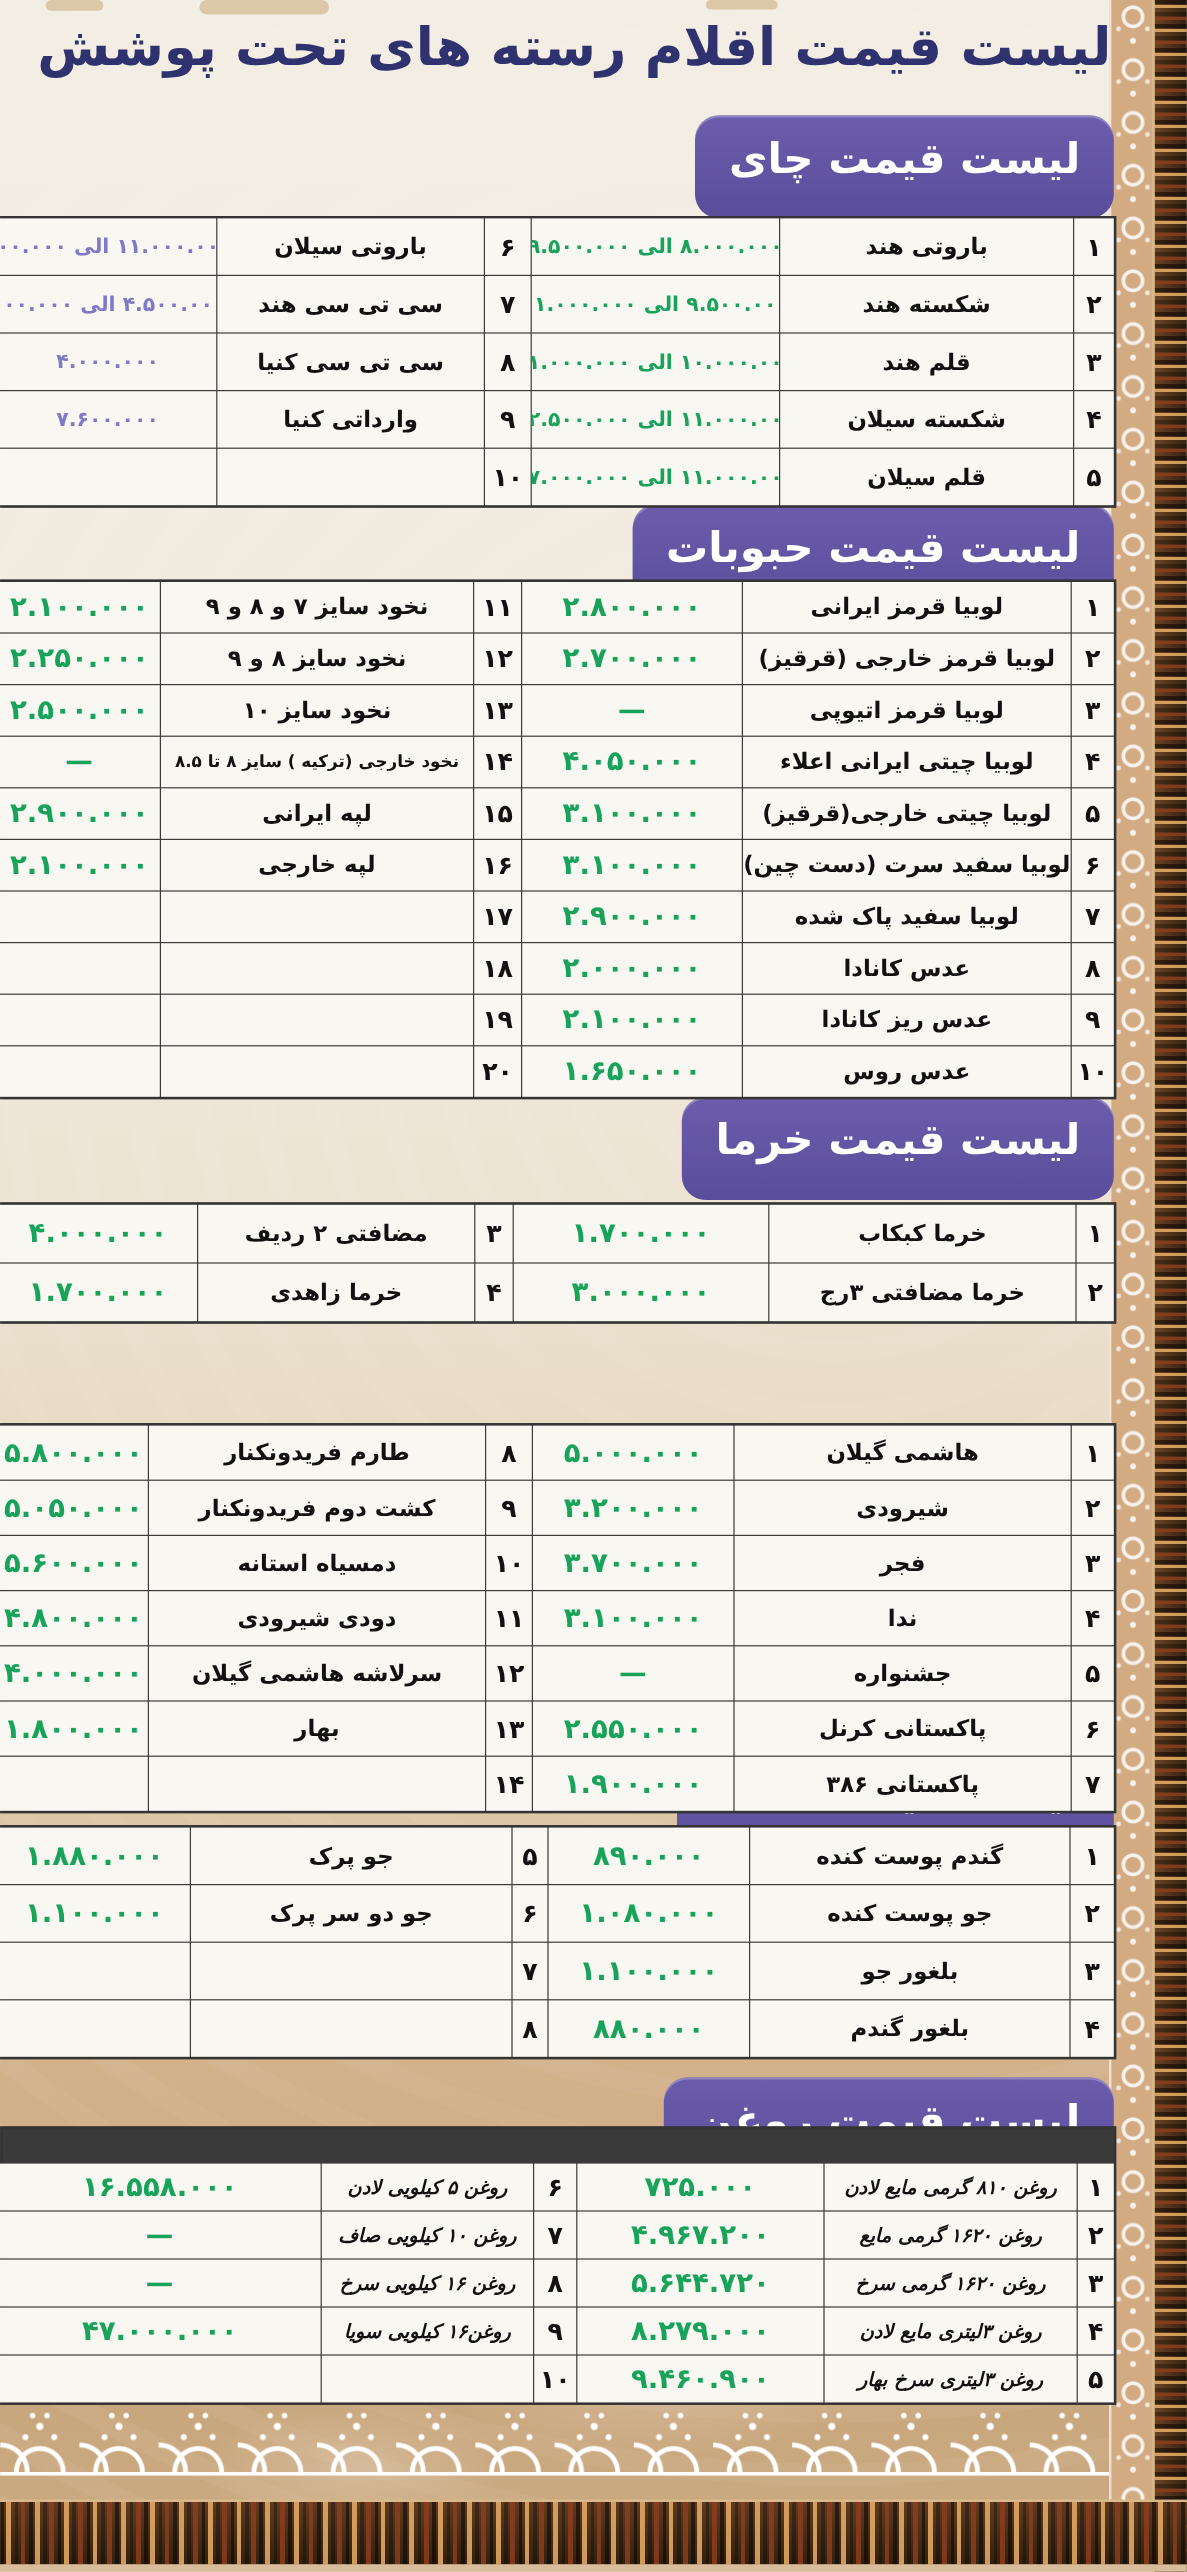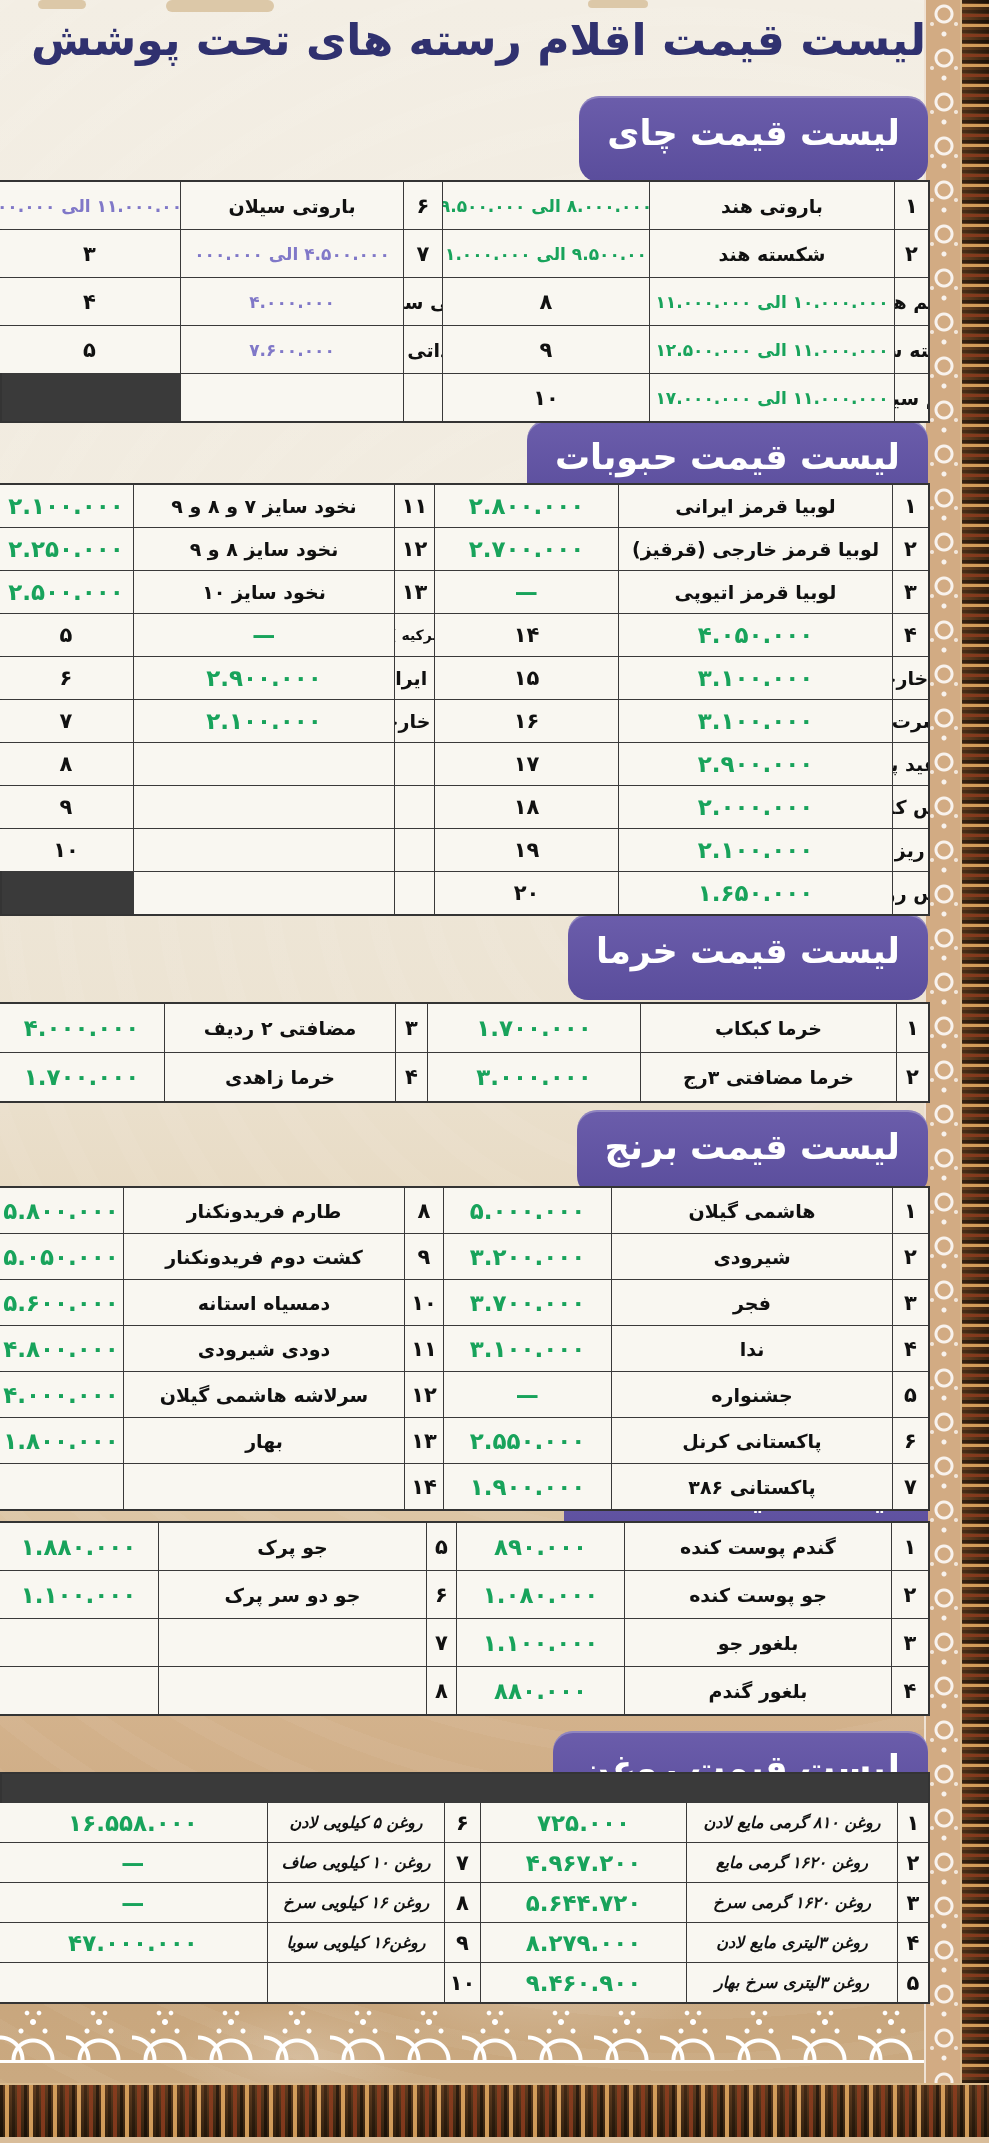--- a/index.html
+++ b/index.html
@@ -91,20 +91,21 @@
       <div class="cell num">۱</div>
       <div class="cell name">باروتی هند</div>
       <div class="cell price range">۸.۰۰۰.۰۰۰ الی ۹.۵۰۰.۰۰۰</div>
       <div class="cell num">۶</div>
       <div class="cell name">باروتی سیلان</div>
       <div class="cell price range purple">۱۱.۰۰۰.۰۰۰ الی ۰۰۰.۰۰۰</div>
       <div class="cell num">۲</div>
       <div class="cell name">شکسته هند</div>
       <div class="cell price range">۹.۵۰۰.۰۰۰ الی ۱۱.۰۰۰.۰۰۰</div>
       <div class="cell num">۷</div>
+      <div class="cell name">سی تی سی هند</div>
       <div class="cell price range purple">۴.۵۰۰.۰۰۰ الی ۰۰۰.۰۰۰</div>
       <div class="cell num">۳</div>
       <div class="cell name">قلم هند</div>
       <div class="cell price range">۱۰.۰۰۰.۰۰۰ الی ۱۱.۰۰۰.۰۰۰</div>
       <div class="cell num">۸</div>
       <div class="cell name">سی تی سی کنیا</div>
       <div class="cell price purple">۴.۰۰۰.۰۰۰</div>
       <div class="cell num">۴</div>
       <div class="cell name">شکسته سیلان</div>
       <div class="cell price range">۱۱.۰۰۰.۰۰۰ الی ۱۲.۵۰۰.۰۰۰</div>
@@ -132,20 +133,21 @@
       <div class="cell num">۱۲</div>
       <div class="cell name">نخود سایز ۸ و ۹</div>
       <div class="cell price">۲.۲۵۰.۰۰۰</div>
       <div class="cell num">۳</div>
       <div class="cell name">لوبیا قرمز اتیوپی</div>
       <div class="cell price">—</div>
       <div class="cell num">۱۳</div>
       <div class="cell name">نخود سایز ۱۰</div>
       <div class="cell price">۲.۵۰۰.۰۰۰</div>
       <div class="cell num">۴</div>
+      <div class="cell name">لوبیا چیتی ایرانی اعلاء</div>
       <div class="cell price">۴.۰۵۰.۰۰۰</div>
       <div class="cell num">۱۴</div>
       <div class="cell name long">نخود خارجی (ترکیه ) سایز ۸ تا ۸.۵</div>
       <div class="cell price">—</div>
       <div class="cell num">۵</div>
       <div class="cell name">لوبیا چیتی خارجی(قرقیز)</div>
       <div class="cell price">۳.۱۰۰.۰۰۰</div>
       <div class="cell num">۱۵</div>
       <div class="cell name">لپه ایرانی</div>
       <div class="cell price">۲.۹۰۰.۰۰۰</div>
@@ -188,21 +190,20 @@
       <div class="cell num">۳</div>
       <div class="cell name">مضافتی ۲ ردیف</div>
       <div class="cell price">۴.۰۰۰.۰۰۰</div>
       <div class="cell num">۲</div>
       <div class="cell name">خرما مضافتی ۳رج</div>
       <div class="cell price">۳.۰۰۰.۰۰۰</div>
       <div class="cell num">۴</div>
       <div class="cell name">خرما زاهدی</div>
       <div class="cell price">۱.۷۰۰.۰۰۰</div>
     </div>
-    <div class="pill" style="top: 1110px;"><span>لیست قیمت برنج</span></div>
     <div class="ptable" style="top: 1186px; grid-template-columns: 35px 280px 167px 38px 280px 124px; grid-template-rows: repeat(7, 45px);">
       <div class="cell num">۱</div>
       <div class="cell name">هاشمی گیلان</div>
       <div class="cell price">۵.۰۰۰.۰۰۰</div>
       <div class="cell num">۸</div>
       <div class="cell name">طارم فریدونکنار</div>
       <div class="cell price">۵.۸۰۰.۰۰۰</div>
       <div class="cell num">۲</div>
       <div class="cell name">شیرودی</div>
       <div class="cell price">۳.۲۰۰.۰۰۰</div>

